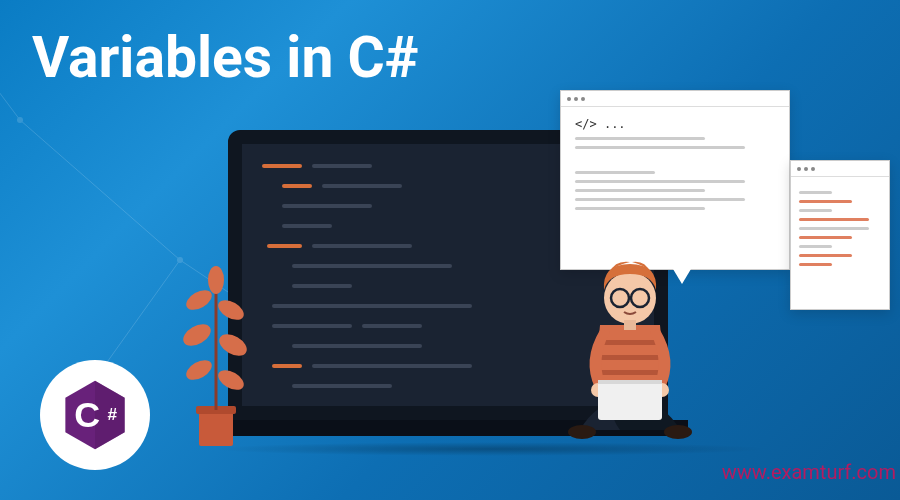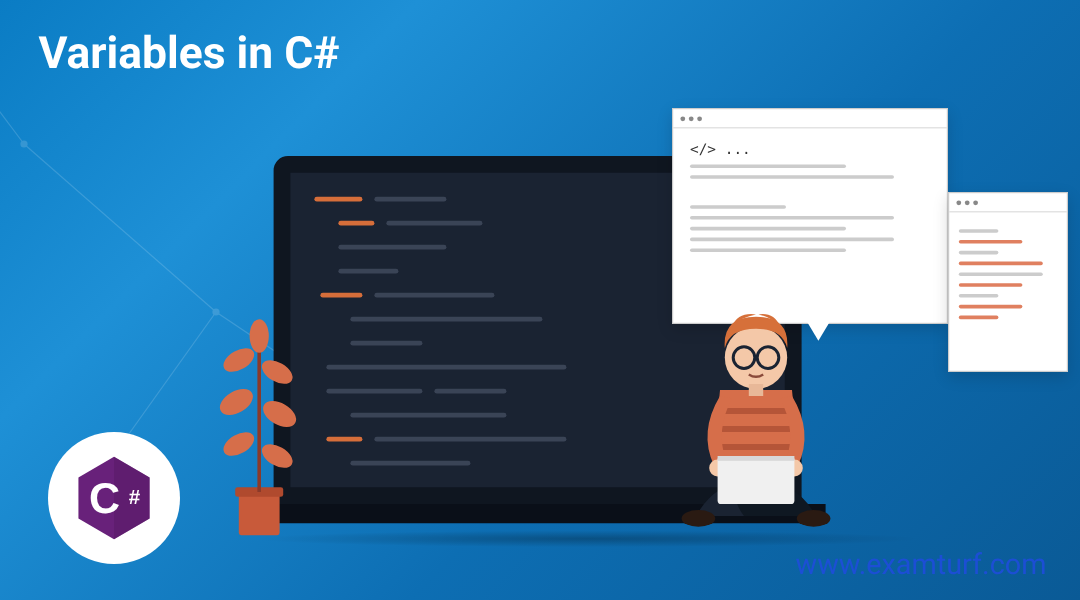--- a/index.html
+++ b/index.html
@@ -20,30 +20,30 @@
       opacity: 0.15;
     }
     .bg-lines line { stroke: #ffffff; stroke-width: 1; }
     .bg-lines circle { fill: #ffffff; }
     
     .title {
       position: absolute;
       top: 24px;
       left: 32px;
       color: #ffffff;
-      font-size: 37px;
+      font-size: 57px;
       font-weight: 700;
     }
     
     .watermark {
       position: absolute;
       bottom: 16px;
-      right: 28px;
-      color: #1d4ed8;
-      font-size: 24px;
+      right: 4px;
+      color: #be185d;
+      font-size: 20px;
       opacity: 0.95;
     }
     
     
     .logo-badge {
       position: absolute;
       bottom: 30px;
       left: 40px;
       width: 110px;
       height: 110px;

